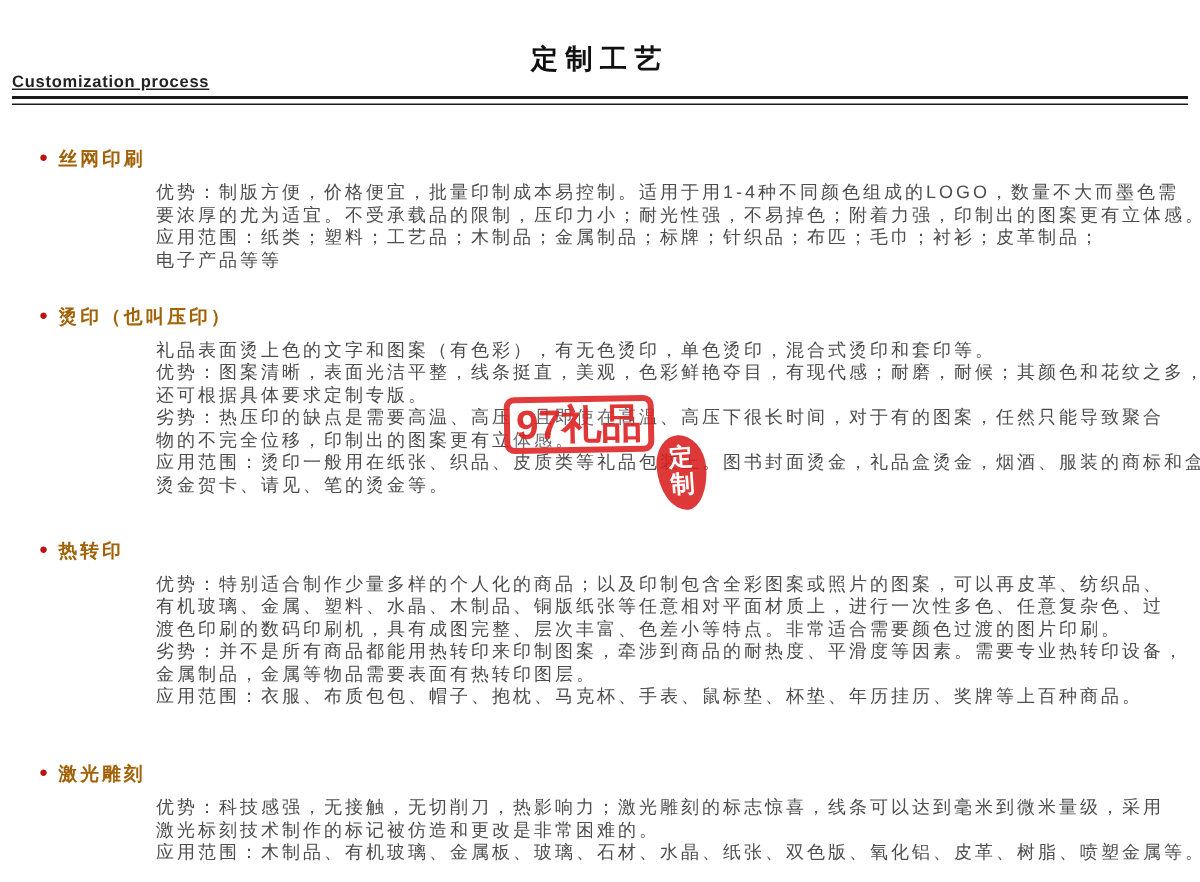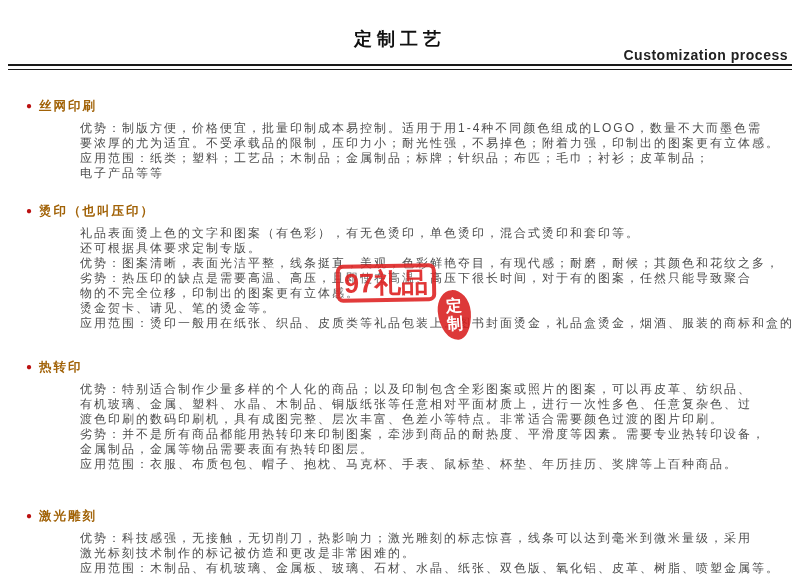--- a/index.html
+++ b/index.html
@@ -17,28 +17,28 @@
   .header { padding: 0 8px; }
   .header-title {
     text-align: center;
     font-size: 18px;
     font-weight: bold;
     color: #111111;
     letter-spacing: 5px;
     line-height: 22px;
   }
   .header-subtitle {
-    text-align: right;
-    font-size: 14px;
+    font-size: 11px;
     font-weight: bold;
     color: #222222;
     letter-spacing: 0.5px;
     margin-top: -2px;
     padding-right: 4px;
     line-height: 14px;
+    text-decoration: underline;
   }
   .header-rule {
     margin-top: 2px;
     height: 3px;
     border-top: 2px solid #1a1a1a;
     border-bottom: 1px solid #1a1a1a;
   }
   
   .content { padding: 0 6px 0 0; }
   .section { margin: 0; }
@@ -58,21 +58,21 @@
     line-height: 14px;
     margin-right: 7px;
   }
   .section-title {
     color: #a16207;
     font-size: 12.5px;
     font-weight: bold;
     letter-spacing: 2px;
     line-height: 16px;
   }
-  .section-body { padding-left: 80px; padding-right: 4px; }
+  .section-body { padding-left: 104px; padding-right: 4px; }
   .body-line {
     color: #4d4d4d;
     font-size: 12px;
     line-height: 15px;
     letter-spacing: 2px;
     white-space: nowrap;
   }
   
   .watermark { position: absolute; left: 336px; top: 264px; pointer-events: none; }
   .wm-box {
@@ -140,26 +140,26 @@
       </div>
     </div>
 
     <div class="section sec-2">
       <div class="section-heading">
         <span class="bullet">●</span>
         <span class="section-title">烫印（也叫压印）</span>
       </div>
       <div class="section-body">
         <div class="body-line">礼品表面烫上色的文字和图案（有色彩），有无色烫印，单色烫印，混合式烫印和套印等。</div>
+        <div class="body-line">优势：图案清晰，表面光洁平整，线条挺直，美观，色彩鲜艳夺目，有现代感；耐磨，耐候；其颜色和花纹之多，</div>
         <div class="body-line">还可根据具体要求定制专版。</div>
-        <div class="body-line">优势：图案清晰，表面光洁平整，线条挺直，美观，色彩鲜艳夺目，有现代感；耐磨，耐候；其颜色和花纹之多，</div>
         <div class="body-line">劣势：热压印的缺点是需要高温、高压，且即使在高温、高压下很长时间，对于有的图案，任然只能导致聚合</div>
         <div class="body-line">物的不完全位移，印制出的图案更有立体感。</div>
+        <div class="body-line">应用范围：烫印一般用在纸张、织品、皮质类等礼品包装上。图书封面烫金，礼品盒烫金，烟酒、服装的商标和盒的</div>
         <div class="body-line">烫金贺卡、请见、笔的烫金等。</div>
-        <div class="body-line">应用范围：烫印一般用在纸张、织品、皮质类等礼品包装上。图书封面烫金，礼品盒烫金，烟酒、服装的商标和盒的</div>
       </div>
     </div>
 
     <div class="section sec-3">
       <div class="section-heading">
         <span class="bullet">●</span>
         <span class="section-title">热转印</span>
       </div>
       <div class="section-body">
         <div class="body-line">优势：特别适合制作少量多样的个人化的商品；以及印制包含全彩图案或照片的图案，可以再皮革、纺织品、</div>

